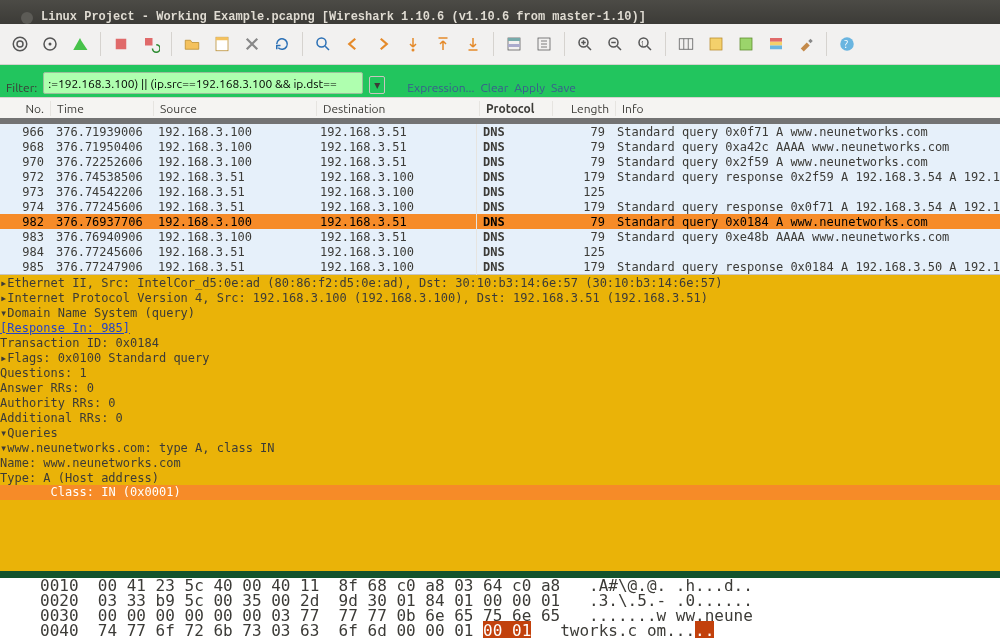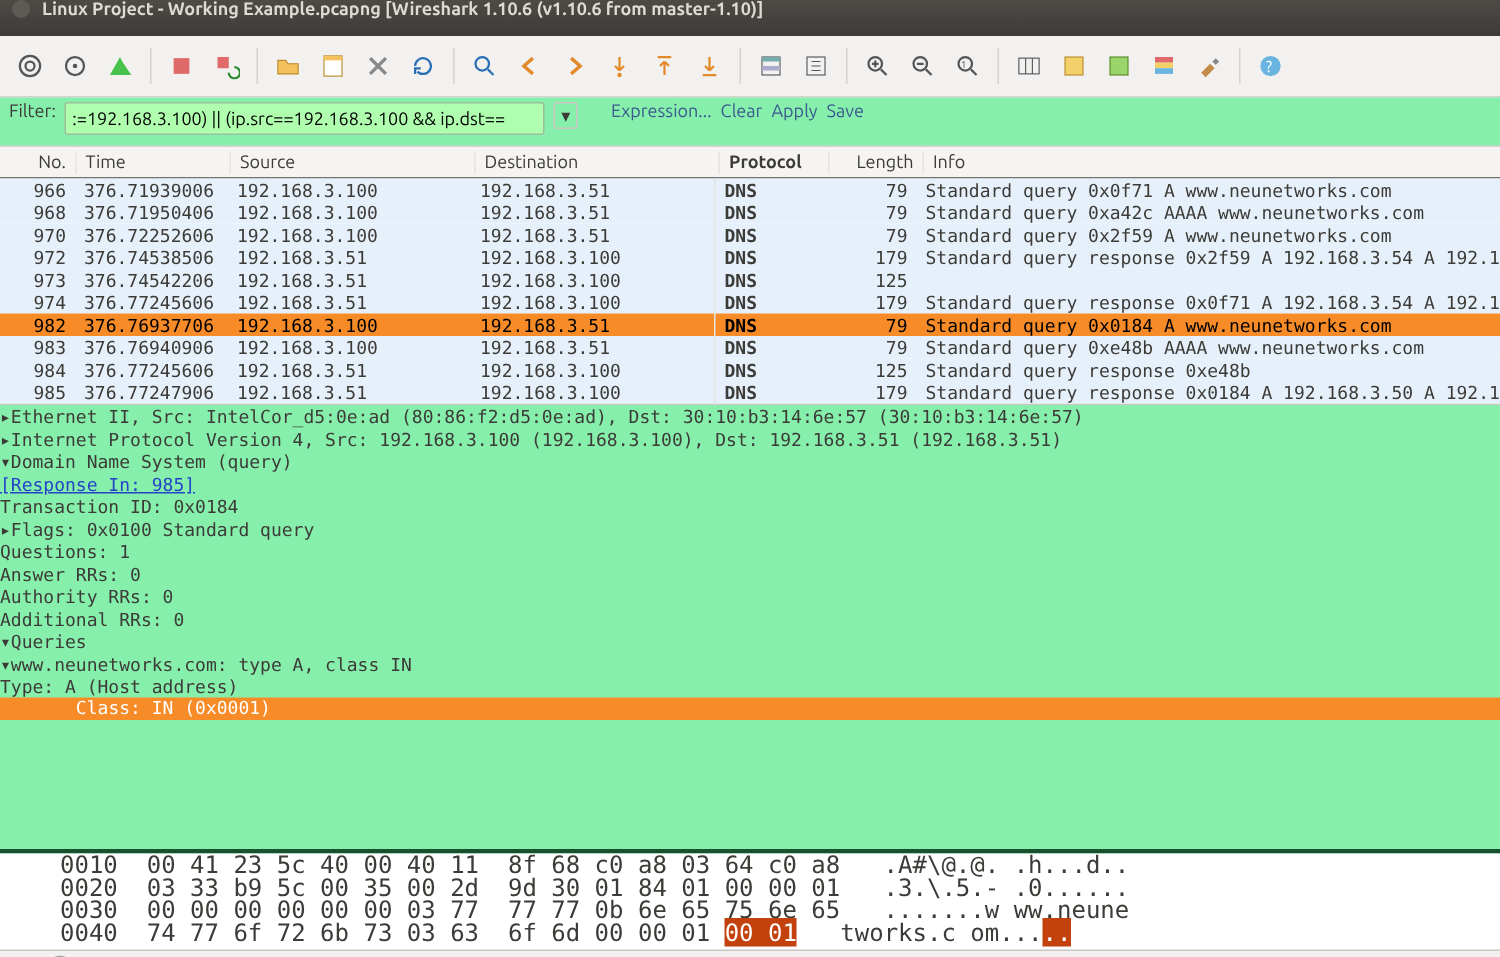--- a/index.html
+++ b/index.html
@@ -9,75 +9,76 @@
     font-size: 12px;
     background: #f2f1f0;
     color: #3c3b37;
     overflow: hidden;
   }
   .mono { font-family: "DejaVu Sans Mono", "Liberation Mono", monospace; font-size: 12px; }
   .titlebar {
     background: linear-gradient(#4c4b46, #3c3b37);
     color: #dfdbd2;
     height: 24px;
-    display: flex; align-items: flex-start;
-    padding: 0 8px;
+    display: flex; align-items: flex-end;
+    padding: 0 21px;
     gap: 8px;
+    font-family: Liberation Mono, monospace;
   }
   .titlebar .win-btn { width:12px; height:12px; border-radius:50%; background:#5c5b56; display:inline-block;}
   .titlebar .title { font-weight: bold; }
   .toolbar {
     display: flex; align-items: center;
     padding: 4px 6px;
     gap: 2px;
     background: #f2f1f0;
     border-bottom: 1px solid #d6d3cf;
     height: 32px;
   }
   .tb { width: 26px; height: 26px; display:flex; align-items:center; justify-content:center; border:1px solid transparent; border-radius:3px;}
   .tb svg { width: 18px; height: 18px; }
   .tb-sep { width:1px; height:24px; background:#d6d3cf; margin:0 4px;}
   .filterbar {
-    display:flex; align-items:flex-start; gap:6px;
+    display:flex; align-items:flex-end; gap:6px;
     padding: 3px 6px;
-    background:#86efac;
+    background:#22c55e;
     border-bottom: 1px solid #d6d3cf;
     height: 26px;
   }
   .filterbar input {
     flex: 0 0 auto;
     width: 310px;
     height: 20px;
     background: #afffaf;
     border: 1px solid #9bbf9b;
     border-radius: 2px;
     padding: 0 4px;
     font-family: inherit; font-size: 12px;
   }
   .filterbar .linkish { color:#3c5a8f; cursor:default; }
   .packet-list { background:#fff; border-bottom: 1px solid #c9c5bf; }
-  .pl-head { display:flex; height:20px; align-items:center; border-bottom:1px solid #737373; background:#f5f4f2;}
+  .pl-head { display:flex; height:20px; align-items:center; border-bottom:6px solid #737373; background:#f5f4f2;}
   .pl-head .col, .pl-row .col { padding: 1px 6px; overflow:hidden; white-space:nowrap; text-overflow: clip;}
   .col-no   { width:38px; text-align:right;}
   .col-time { width:90px;}
   .col-src  { width:150px;}
   .col-dst  { width:150px;}
   .col-proto{ width:60px; border-left:1px solid #e6e4e0;font-weight:bold;}
   .col-len  { width:50px; text-align:right;}
   .col-info { flex:1;}
   .pl-head .col { border-left:1px solid #e6e4e0;}
   .pl-head .col:first-child{border-left:none;}
   .pl-body { font-family: "DejaVu Sans Mono", monospace; font-size:12px;}
   .pl-row { display:flex; height:15px; align-items:center; background:#e6f0fa;}
   .pl-row.selected { background:#f68b28; color:#000000;}
   .details {
-    background:#86efac;
+    background:#eab308;
     height: 296px;
     overflow:hidden;
-    border-bottom:3px solid #14532d;
+    border-bottom:7px solid #14532d;
   }
   .details .line { white-space:pre; height:15px; display:flex; align-items:center;}
   .details .link { color:#2543c7; text-decoration: underline;}
   .details .hl { background:#f68b28; color:#fff; display:block; width:100%;}
   .hexpane {
     background:#fff;
     height: 64px; overflow:hidden;
     font-family:"DejaVu Sans Mono", monospace; font-size:16px;
     line-height:15px;
     border-bottom:1px solid #c9c5bf;
@@ -356,21 +357,20 @@
         <div class="col col-len">79</div>
         <div class="col col-info">Standard query 0xe48b  AAAA www.neunetworks.com</div>
       </div>
       <div class="pl-row">
         <div class="col col-no">984</div>
         <div class="col col-time">376.77245606</div>
         <div class="col col-src">192.168.3.51</div>
         <div class="col col-dst">192.168.3.100</div>
         <div class="col col-proto">DNS</div>
         <div class="col col-len">125</div>
-        <div class="col col-info">Standard query response 0xe48b</div>
       </div>
       <div class="pl-row">
         <div class="col col-no">985</div>
         <div class="col col-time">376.77247906</div>
         <div class="col col-src">192.168.3.51</div>
         <div class="col col-dst">192.168.3.100</div>
         <div class="col col-proto">DNS</div>
         <div class="col col-len">179</div>
         <div class="col col-info">Standard query response 0x0184  A 192.168.3.50 A 192.168.3.54</div>
       </div>
@@ -383,20 +383,21 @@
   <div class="line">▾Domain Name System (query)</div>
   <div class="line">   <span class="link">[Response In: 985]</span></div>
   <div class="line">   <span>Transaction ID: 0x0184</span></div>
   <div class="line">  <span>▸Flags: 0x0100 Standard query</span></div>
   <div class="line">   <span>Questions: 1</span></div>
   <div class="line">   <span>Answer RRs: 0</span></div>
   <div class="line">   <span>Authority RRs: 0</span></div>
   <div class="line">   <span>Additional RRs: 0</span></div>
   <div class="line">  <span>▾Queries</span></div>
   <div class="line">   <span>▾www.neunetworks.com: type A, class IN</span></div>
+  <div class="line">       <span>Name: www.neunetworks.com</span></div>
   <div class="line">       <span>Type: A (Host address)</span></div>
   <div class="line hl">       <span>Class: IN (0x0001)</span></div>
 </div>
 
 <div class="hexpane">
   <div class="hexline"><span>0010</span>  <span>00 41 23 5c 40 00 40 11  8f 68 c0 a8 03 64 c0 a8</span>   <span>.A#\@.@. .h...d..</span></div>
   <div class="hexline"><span>0020</span>  <span>03 33 b9 5c 00 35 00 2d  9d 30 01 84 01 00 00 01</span>   <span>.3.\.5.- .0......</span></div>
   <div class="hexline"><span>0030</span>  <span>00 00 00 00 00 00 03 77  77 77 0b 6e 65 75 6e 65</span>   <span>.......w ww.neune</span></div>
   <div class="hexline"><span>0040</span>  <span>74 77 6f 72 6b 73 03 63  6f 6d 00 00 01 </span><span class="hexhl">00 01</span>   <span>tworks.c om...</span><span class="hexhl">..</span></div>
 </div>

